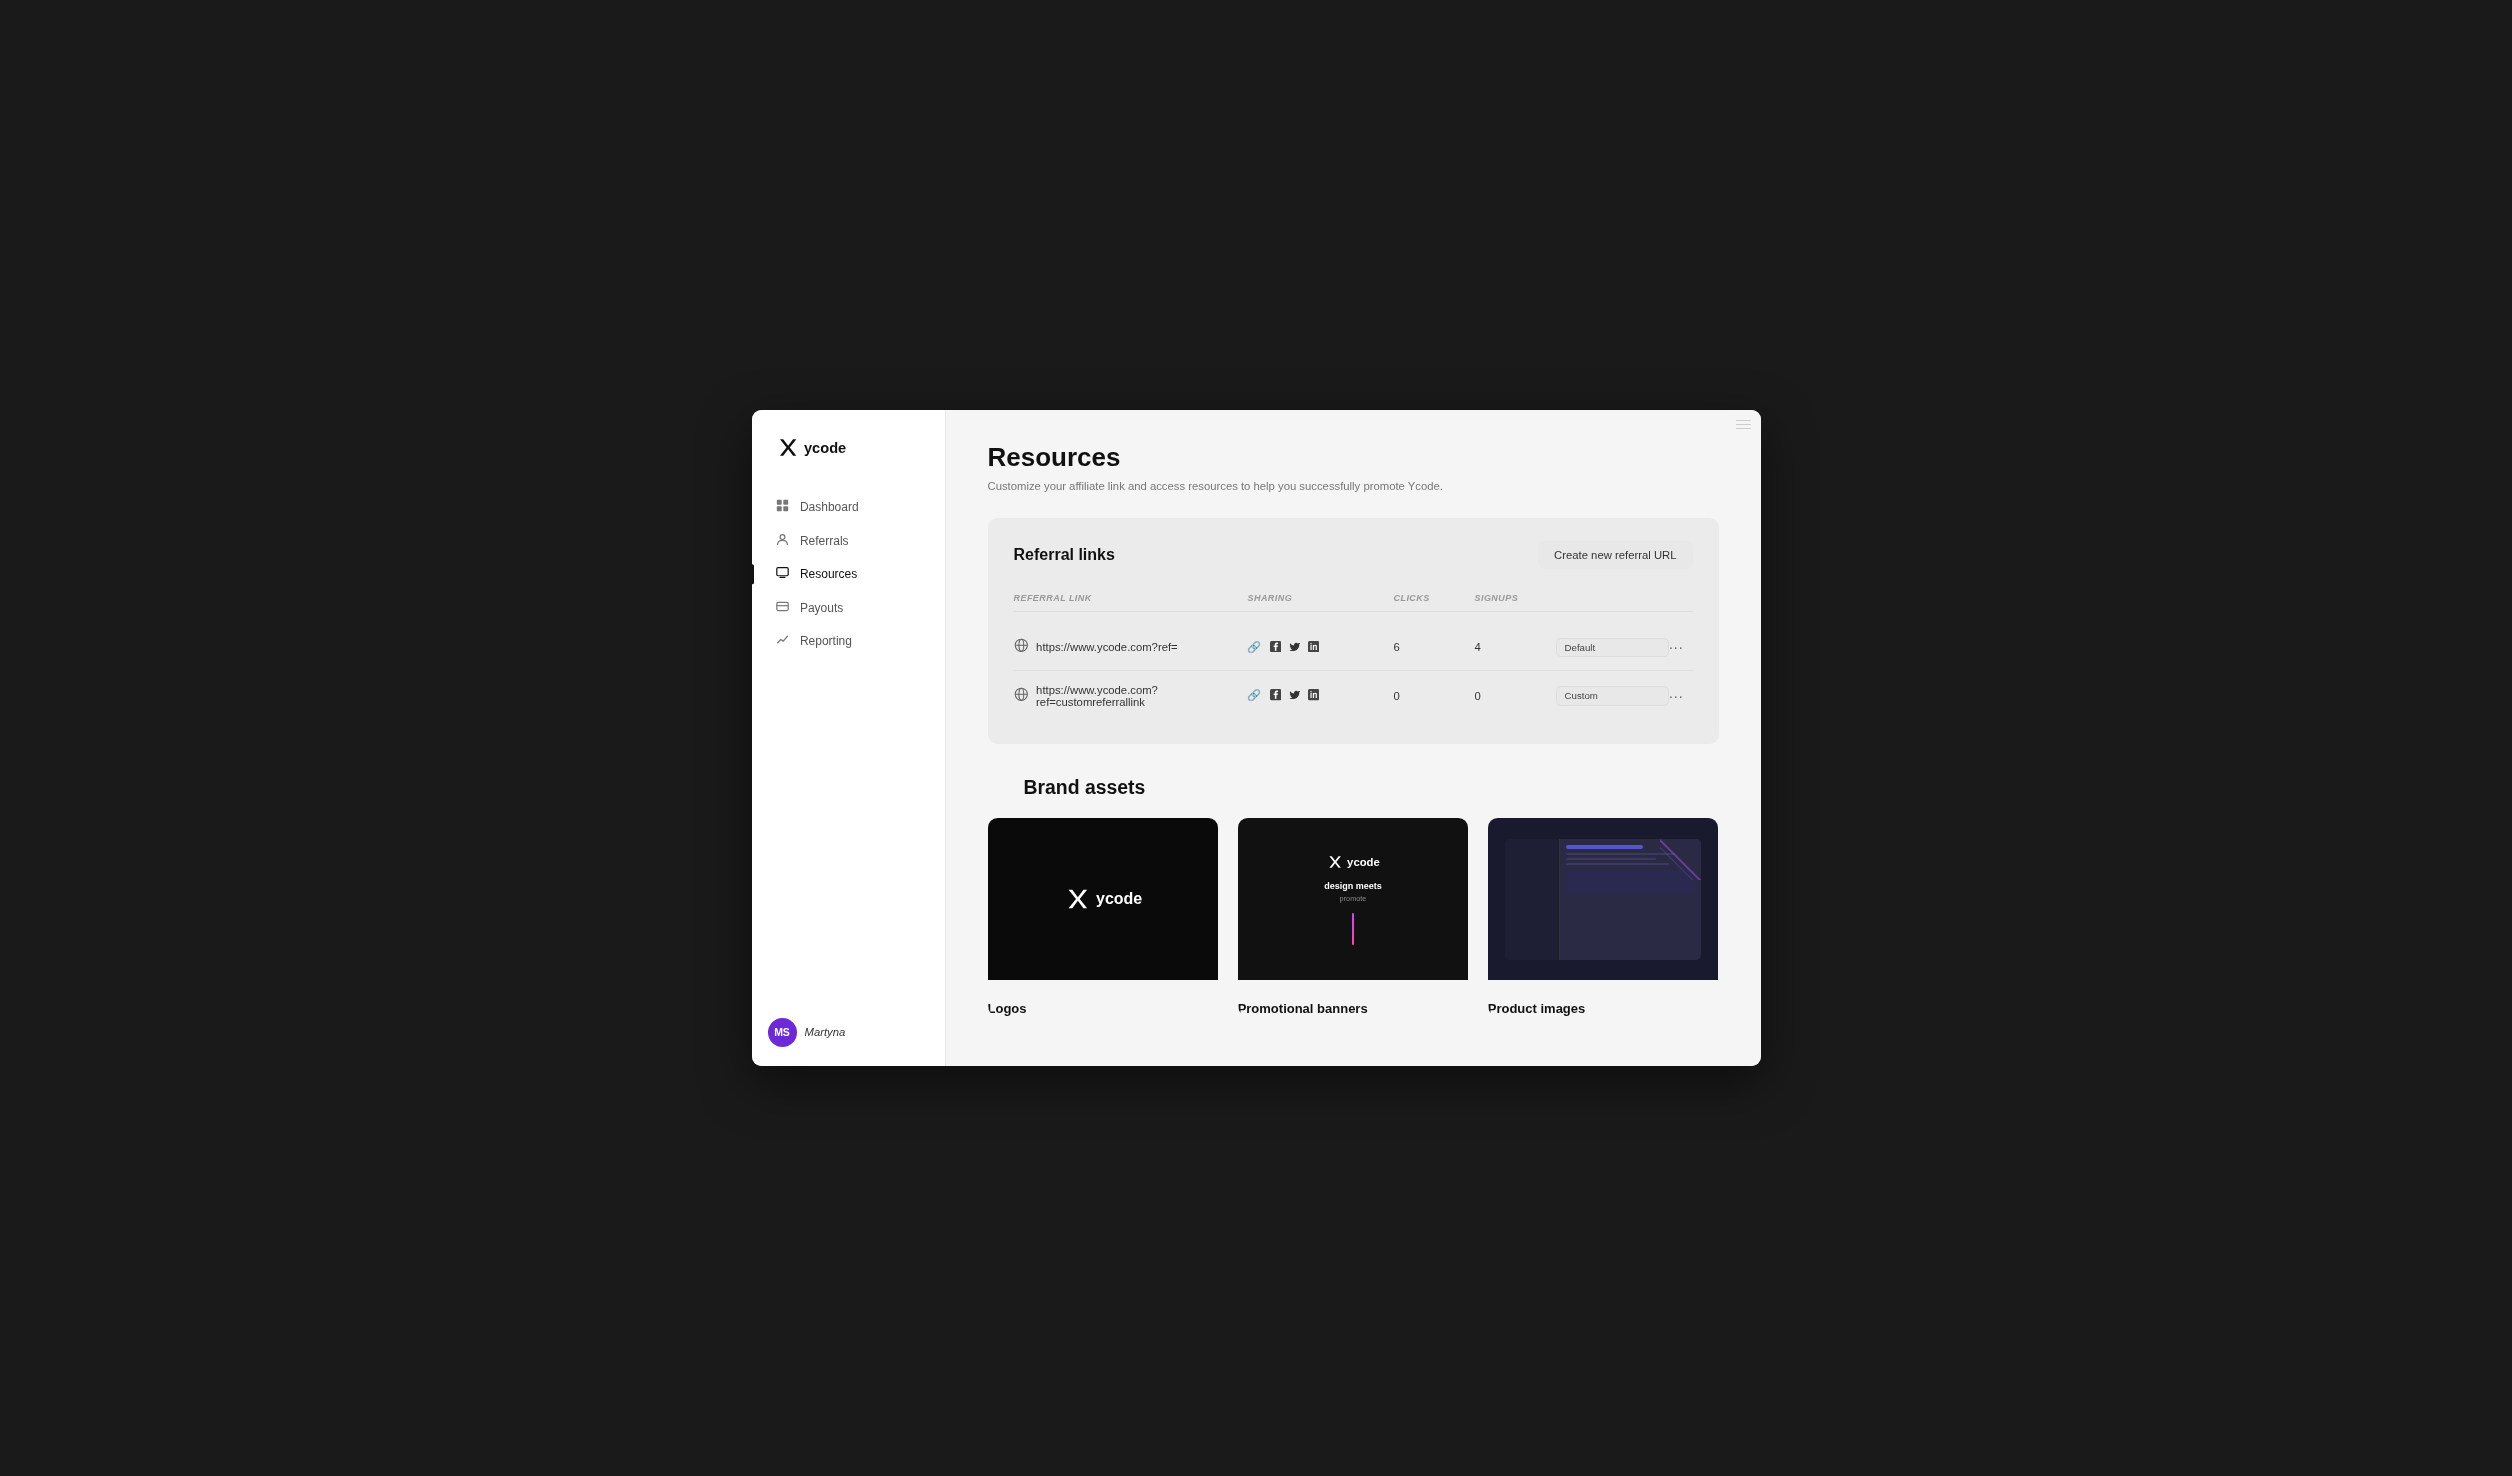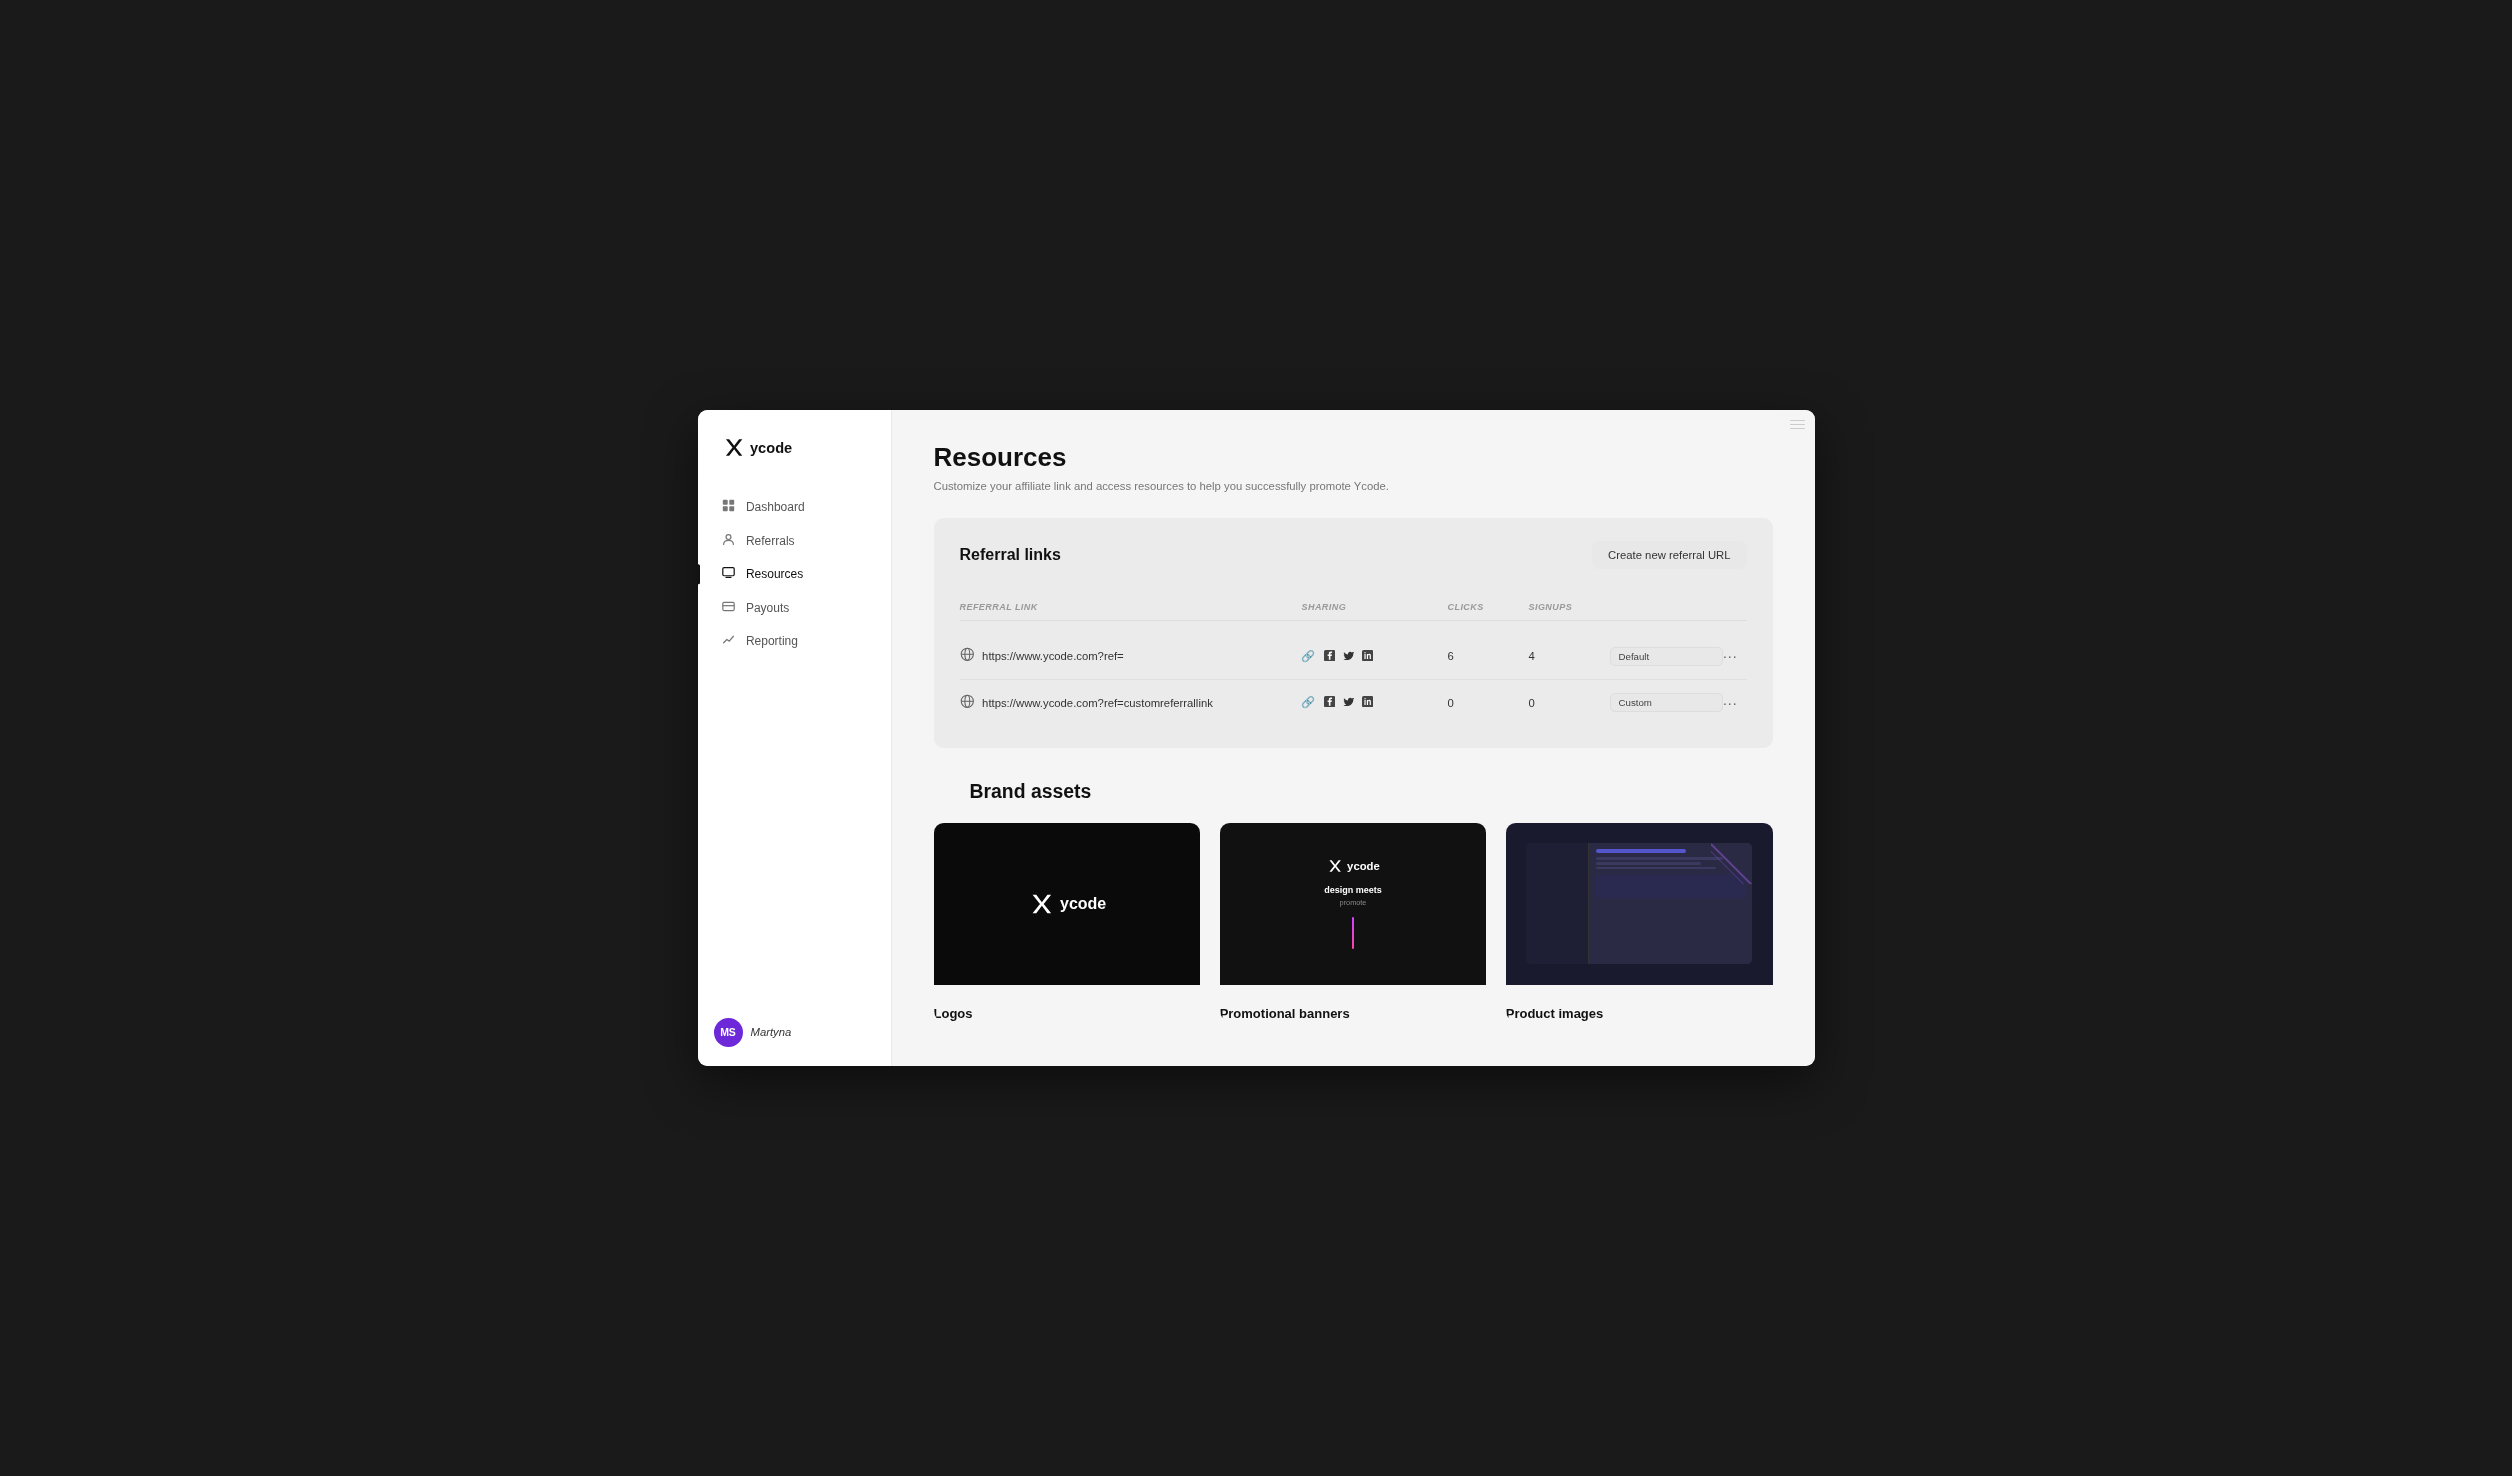--- a/index.html
+++ b/index.html
@@ -7,21 +7,21 @@
       background: #1a1a1a;
       display: flex;
       align-items: center;
       justify-content: center;
       min-height: 100vh;
       font-family: -apple-system, BlinkMacSystemFont, 'Segoe UI', sans-serif;
     }
     .window {
       background: #f5f5f5;
       border-radius: 9.7px;
-      width: 1117px;
+      width: 1009px;
       min-height: 656px;
       display: flex;
       overflow: hidden;
       position: relative;
       box-shadow: 0 16px 49px rgba(0,0,0,0.5);
     }
     
     .sidebar {
       width: 194px;
       background: #ffffff;
@@ -132,21 +132,21 @@
     .card {
       background: #ebebeb;
       border-radius: 9.7px;
       padding: 23px 26px;
       margin-bottom: 32px;
     }
     .card-header {
       display: flex;
       align-items: center;
       justify-content: space-between;
-      margin-bottom: 33px;
+      margin-bottom: 24px;
     }
     .card-title {
       font-size: 16px;
       font-weight: 600;
       color: #111;
     }
     .btn-create {
       background: #e8e8e8;
       border: none;
       border-radius: 6.5px;

